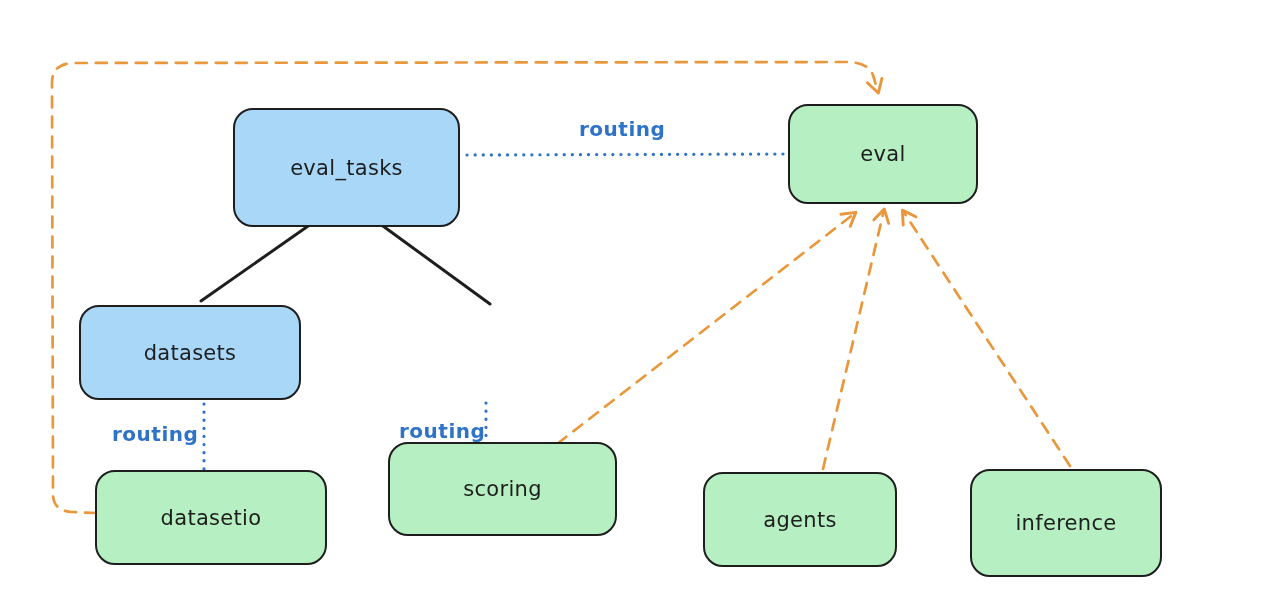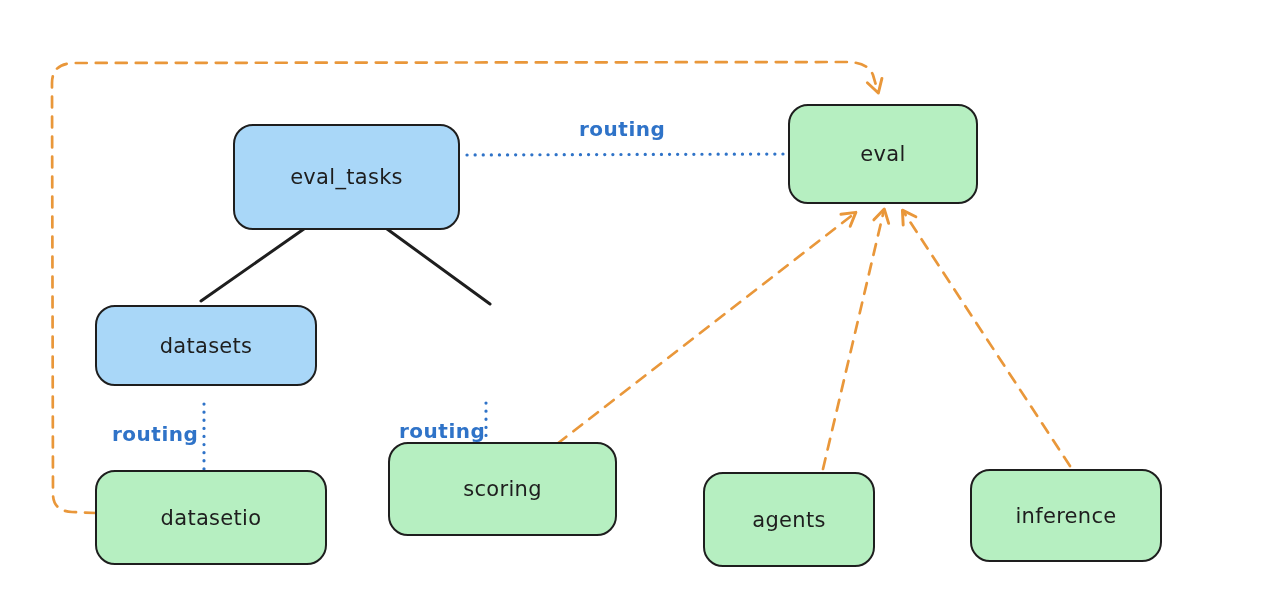--- a/index.html
+++ b/index.html
@@ -99,46 +99,46 @@
     <path class="stroke-blue-dotted" d="M 467 155 L 786 154"></path>
     <path class="stroke-blue-dotted" d="M 204 404 L 204 473"></path>
     <path class="stroke-blue-dotted" d="M 486 403 L 486 467"></path>
 
     <path class="stroke-orange-dashed" d="M 96 513 L 72 512 Q 53 511 53 494 L 52 83 Q 52 63 75 63 L 846 62 Q 868 62 873 75 L 878 92" marker-end="url(#ah-orange)"></path>
     <path class="stroke-orange-dashed" d="M 526 468 L 855 213" marker-end="url(#ah-orange)"></path>
     <path class="stroke-orange-dashed" d="M 823 469 L 884 210" marker-end="url(#ah-orange)"></path>
     <path class="stroke-orange-dashed" d="M 1070 466 L 903 211" marker-end="url(#ah-orange)"></path>
   </svg>
 
-  <div class="node blue" style="left:233px; top:124px; width:227px; height:106px">
+  <div class="node blue" style="left:233px; top:108px; width:227px; height:119px">
     <span class="node-label">eval_tasks</span>
   </div>
 
   <div class="node green" style="left:788px; top:104px; width:190px; height:100px">
     <span class="node-label">eval</span>
   </div>
 
-  <div class="node blue" style="left:95px; top:305px; width:222px; height:81px">
+  <div class="node blue" style="left:79px; top:305px; width:222px; height:95px">
     <span class="node-label">datasets</span>
   </div>
 
 
   <div class="node green" style="left:95px; top:470px; width:232px; height:95px">
     <span class="node-label">datasetio</span>
   </div>
 
   <div class="node green" style="left:388px; top:442px; width:229px; height:94px">
     <span class="node-label">scoring</span>
   </div>
 
-  <div class="node green" style="left:703px; top:472px; width:172px; height:95px">
+  <div class="node green" style="left:703px; top:472px; width:194px; height:95px">
     <span class="node-label">agents</span>
   </div>
 
-  <div class="node green" style="left:970px; top:469px; width:192px; height:93px">
+  <div class="node green" style="left:970px; top:469px; width:192px; height:108px">
     <span class="node-label">inference</span>
   </div>
 
   <span class="edge-label" style="left:579px; top:117px">routing</span>
 
   <span class="edge-label" style="left:112px; top:422px">routing</span>
 
   <span class="edge-label" style="left:399px; top:419px">routing</span>
 
 </div>

